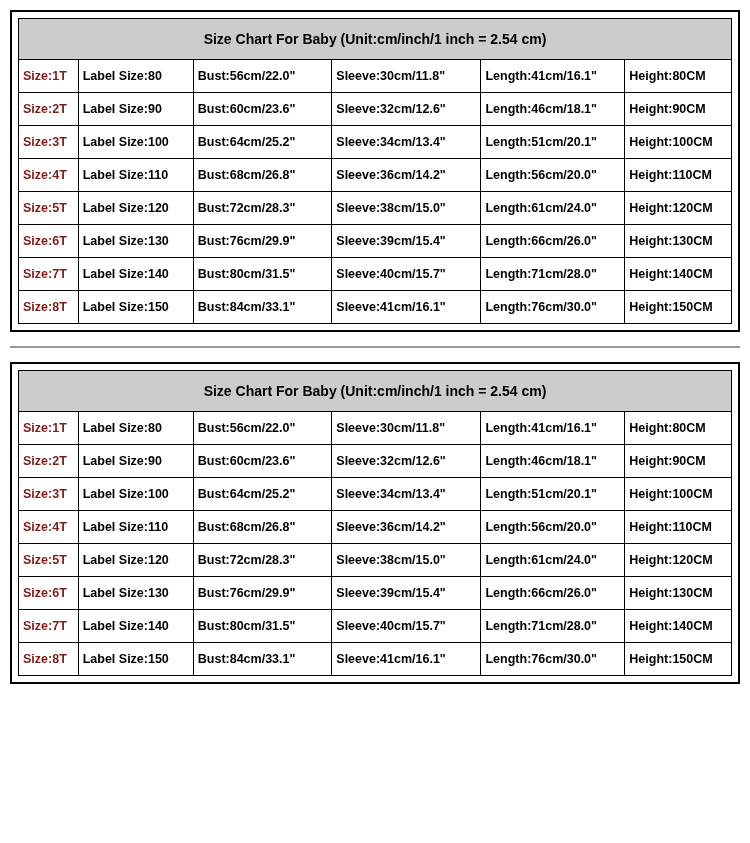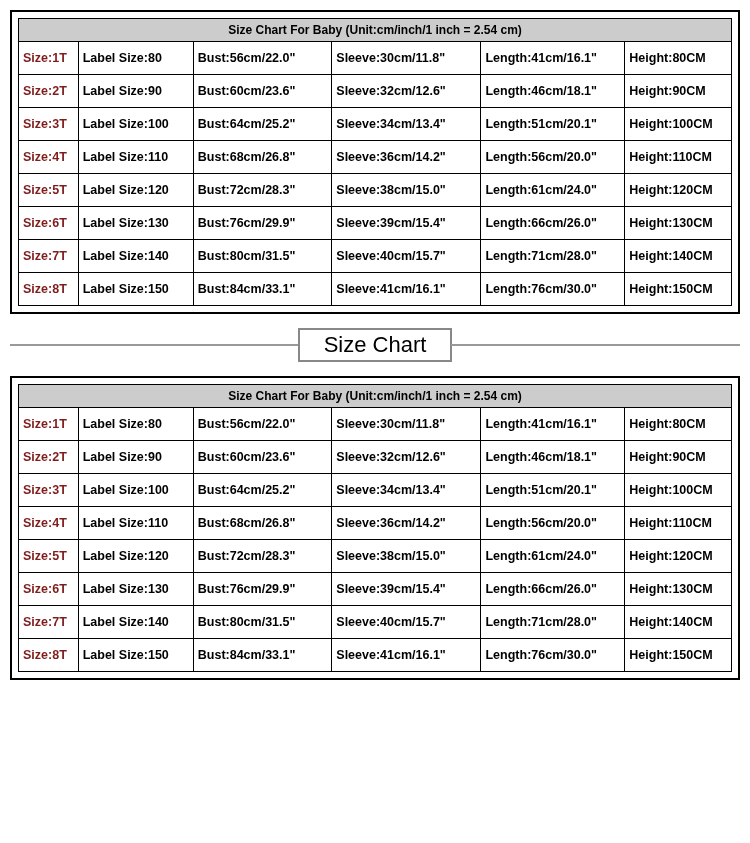--- a/index.html
+++ b/index.html
@@ -24,22 +24,22 @@
     font-size: 12.5px;
     padding: 9px 4px;
     text-align: left;
     white-space: nowrap;
     overflow: hidden;
   }
   th {
     background: #ccc;
     font-weight: bold;
     text-align: center;
-    font-size: 12px;
-    padding: 4px 4px;
+    font-size: 14px;
+    padding: 12px 4px;
   }
   td b { font-weight: bold; }
   .size-col { width: 56px; }
   .label-col { width: 108px; }
   .bust-col { width: 130px; }
   .sleeve-col { width: 140px; }
   .length-col { width: 135px; }
   .height-col { width: 100px; }
   .red { color: #7f1d1d; }
   .divider-wrap {
@@ -143,21 +143,20 @@
           <td><b>Sleeve:41cm/16.1"</b></td>
           <td><b>Length:76cm/30.0"</b></td>
           <td><b>Height:150CM</b></td>
         </tr>
       </tbody>
   </table>
 </div>
 
 <div class="divider-wrap">
   <div class="divider-line"></div>
-  <div class="divider-label">Size Chart</div>
   <div class="divider-line"></div>
 </div>
 
 <div class="outer-border">
   <table>
     <colgroup>
       <col class="size-col">
         <col class="label-col">
         <col class="bust-col">
       <col class="sleeve-col">

